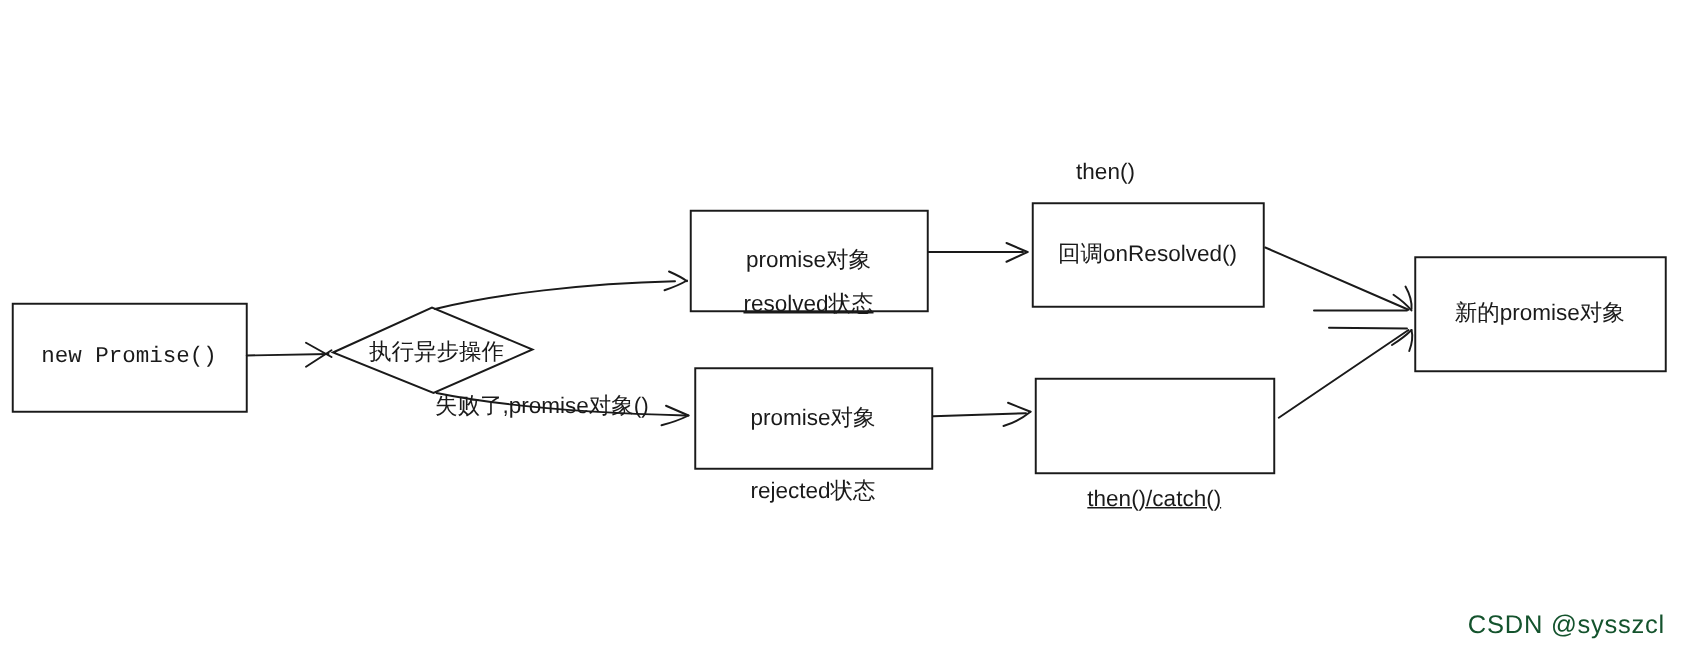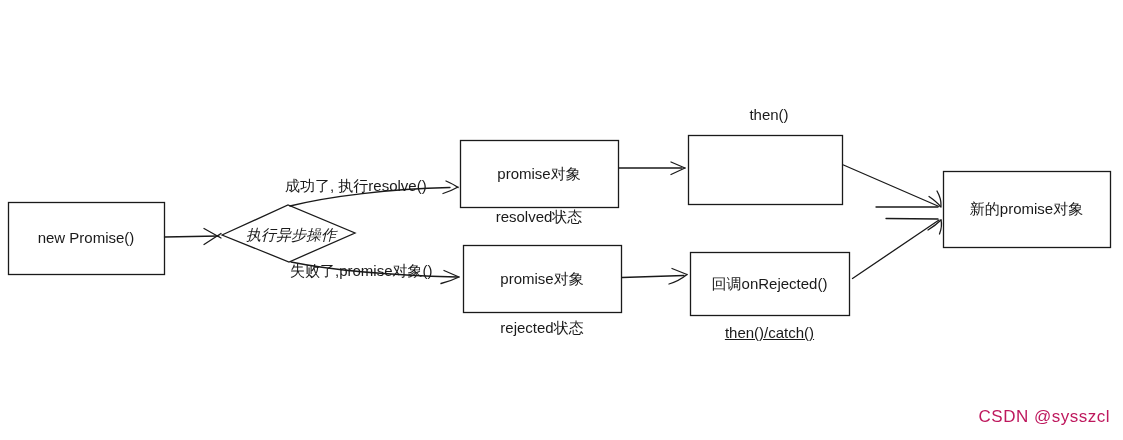--- a/index.html
+++ b/index.html
@@ -30,21 +30,21 @@
     display: flex;
     align-items: center;
     justify-content: center;
   }
   .center { text-align: center; }
   .watermark {
     position: absolute;
     right: 13px;
     top: 407px;
     font-size: 17px;
-    color: #be185d;
+    color: #14532d;
     letter-spacing: 0.5px;
   }
 </style>
 </head>
 <body>
 
 <div class="canvas">
 
   <svg width="1123" height="440" viewBox="0 0 1123 440" stroke="#1a1a1a" stroke-width="1.3" fill="none" stroke-linecap="round">
 
@@ -94,41 +94,40 @@
     </g>
 
     <g>
       <path d="M852.5,278.5 L939,220"></path>
       <path d="M886,218.5 L938,219"></path>
       <path d="M928,230 Q936,225 941,220"></path>
       <path d="M939.5,234 Q942.5,226 941,220"></path>
     </g>
   </svg>
 
-  <div class="lbl box-label" style="left:8px; top:202px; width:156px; height:72px;">new Promise()</div>
+  <div class="lbl box-label" style="left:8px; top:202px; width:156px; height:72px;font-family:Liberation Mono, monospace;">new Promise()</div>
 
 
-  <div class="lbl box-label" style="left:222px; top:224px; width:138px; height:22px;font-style:italic;">执行异步操作</div>
+  <div class="lbl box-label" style="left:222px; top:224px; width:138px; height:22px;">执行异步操作</div>
 
   <div class="lbl box-label" style="left:460px; top:140px; width:158px; height:67px;">promise对象</div>
 
-  <div class="lbl center" style="left:460px; top:208px; width:158px;">resolved状态</div>
+  <div class="lbl center" style="left:460px; top:194px; width:158px;text-decoration:underline;">resolved状态</div>
 
   <div class="lbl box-label" style="left:463px; top:245px; width:158px; height:67px;">promise对象</div>
 
   <div class="lbl center" style="left:463px; top:319px; width:158px;text-align:center;">rejected状态</div>
 
-  <div class="lbl center" style="left:718px; top:106px; width:102px;">then()</div>
+  <div class="lbl center" style="left:686px; top:106px; width:102px;">then()</div>
 
+  <div class="lbl box-label" style="left:688px; top:135px; width:154px; height:69px;">回调onResolved()</div>
 
-  <div class="lbl box-label" style="left:690px; top:252px; width:159px; height:63px;">回调onRejected()</div>
 
   <div class="lbl center" style="left:690px; top:324px; width:159px;text-decoration:underline;">then()/catch()</div>
 
   <div class="lbl box-label" style="left:943px; top:171px; width:167px; height:76px;">新的promise对象</div>
 
-  <div class="lbl" style="left:285px; top:177px;">成功了, 执行resolve()</div>
 
   <div class="lbl" style="left:290px; top:262px;">失败了,promise对象()</div>
 
   <div class="watermark">CSDN @sysszcl</div>
 
 </div>
 
 </body></html>

